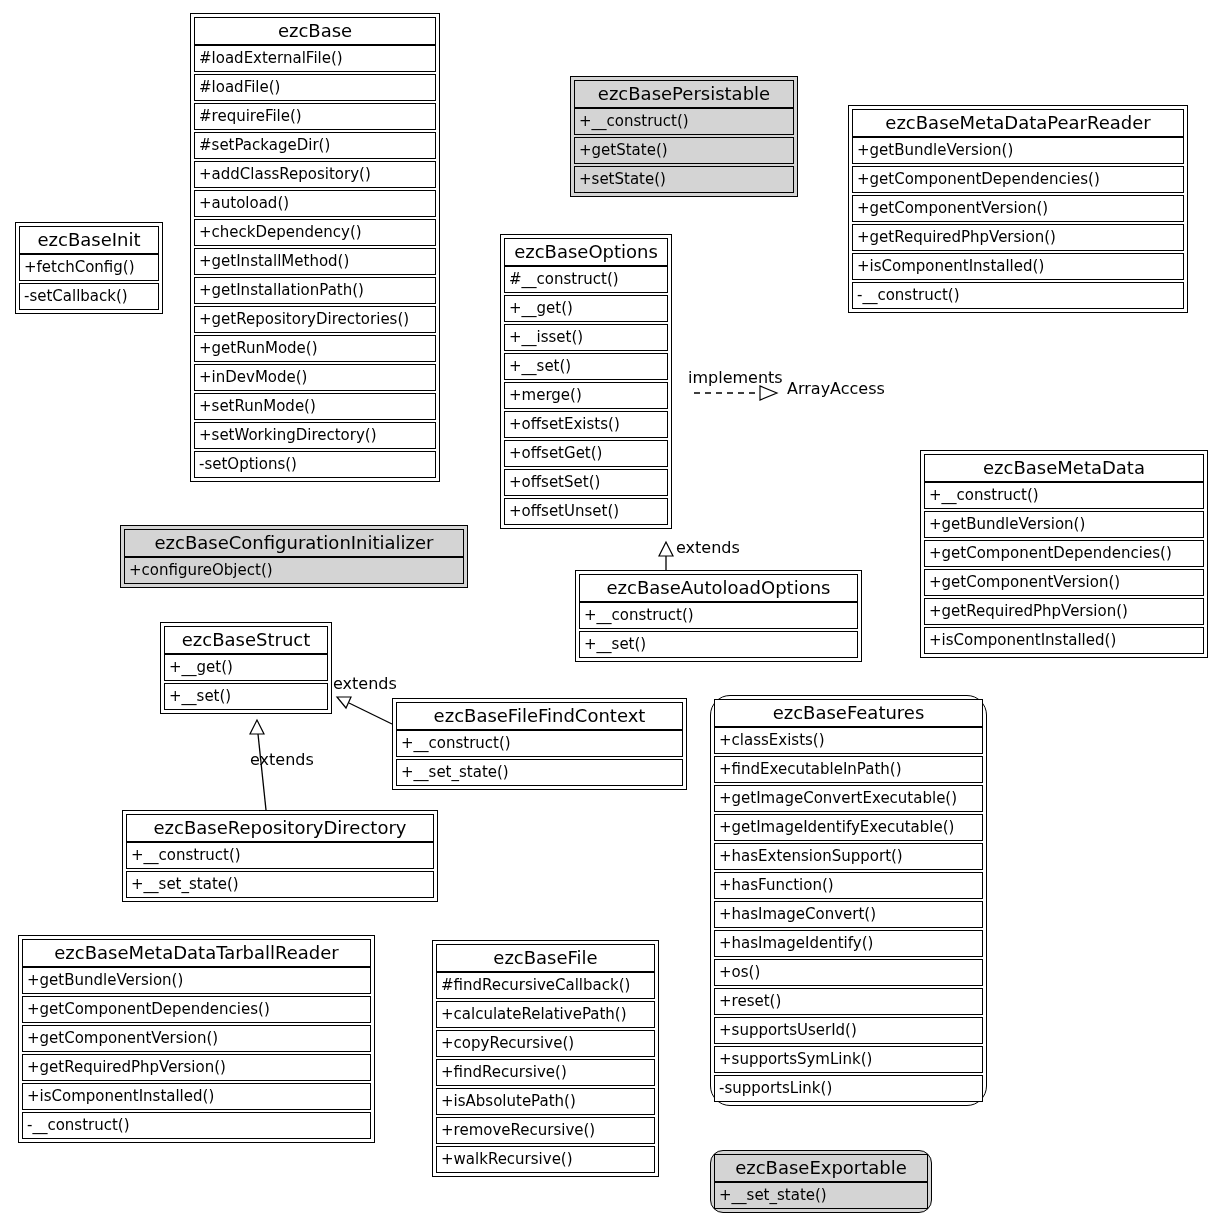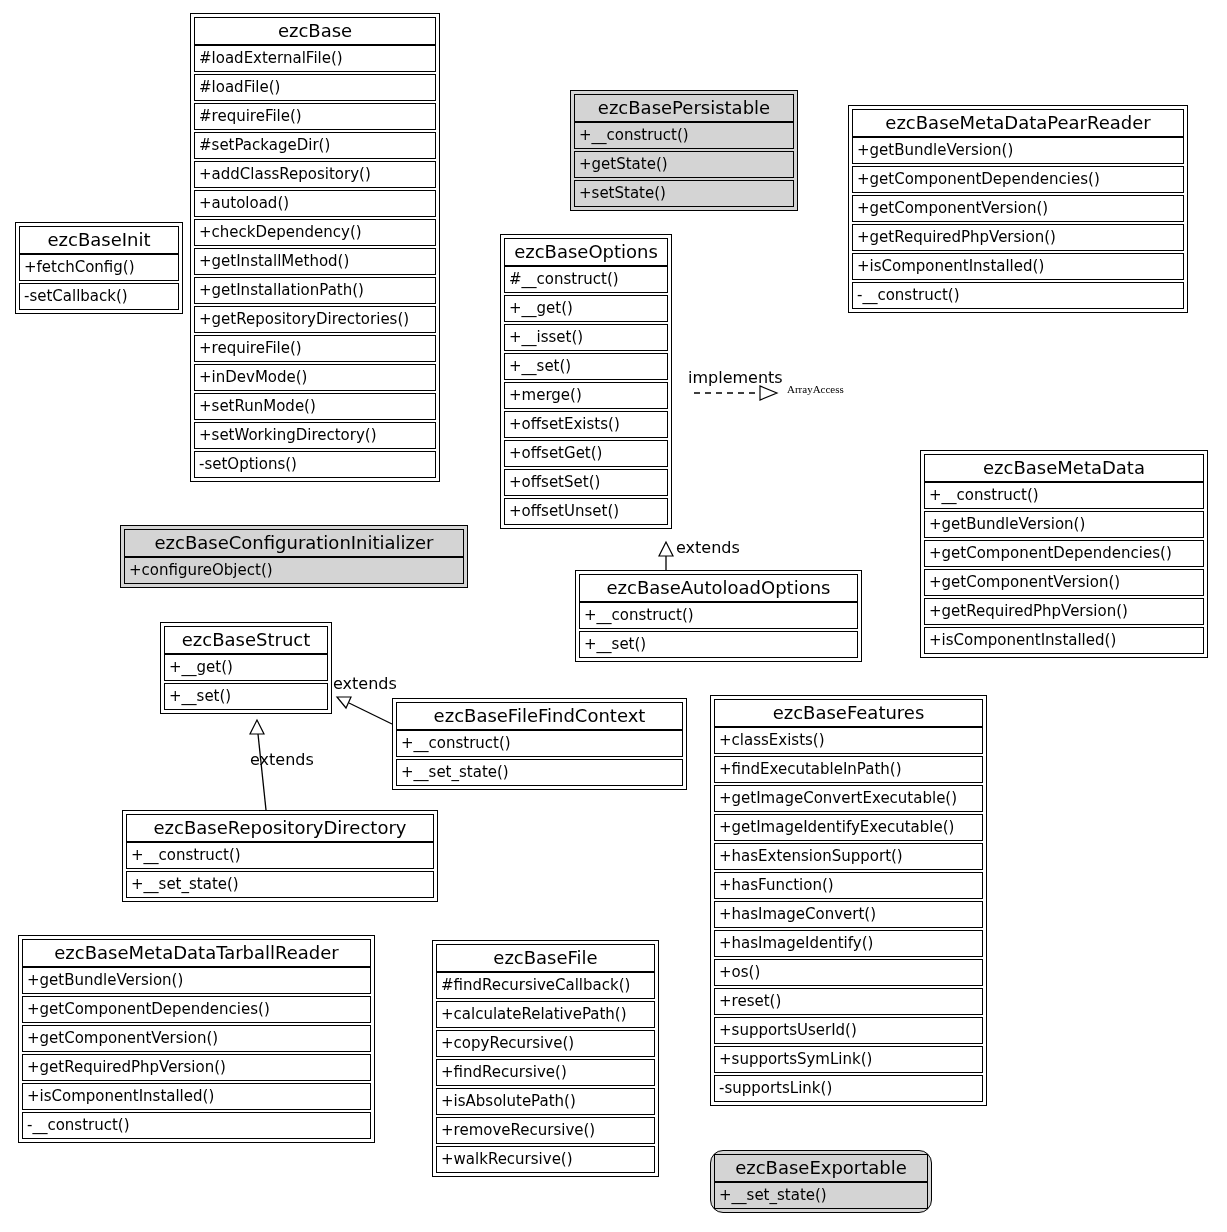--- a/index.html
+++ b/index.html
@@ -56,21 +56,21 @@
   .uml-class.shaded .uml-method {
     background: var(--interface-bg, #d4d4d4);
   }
   .rel-label {
     position: absolute;
     font-size: 16px;
     line-height: 18px;
     white-space: nowrap;
     color: #000;
   }
-  .rel-label.type-name { font-size: 11px; font-family: Liberation Serif, serif; }
+  .rel-label.type-name { font-size: 16px; }
 </style>
 </head>
 <body>
 
 <div id="canvas">
   <svg id="arrows-svg" viewBox="0 0 1227 1232" xmlns="http://www.w3.org/2000/svg">
       <line x1="694" y1="393" x2="760" y2="393" stroke="#000000" stroke-width="1.3" stroke-dasharray="6 5"></line>
       <polygon points="777,393 760,386 760,400" fill="#ffffff" stroke="#000000" stroke-width="1.2"></polygon>
       <line x1="666" y1="570" x2="666" y2="556" stroke="#000000" stroke-width="1.3"></line>
       <polygon points="666,542 659,556 673,556" fill="#ffffff" stroke="#000000" stroke-width="1.2"></polygon>
@@ -85,32 +85,32 @@
         <div class="uml-method">#loadExternalFile()</div>
         <div class="uml-method">#loadFile()</div>
         <div class="uml-method">#requireFile()</div>
         <div class="uml-method">#setPackageDir()</div>
         <div class="uml-method">+addClassRepository()</div>
         <div class="uml-method">+autoload()</div>
         <div class="uml-method">+checkDependency()</div>
         <div class="uml-method">+getInstallMethod()</div>
         <div class="uml-method">+getInstallationPath()</div>
         <div class="uml-method">+getRepositoryDirectories()</div>
-        <div class="uml-method">+requireFile()</div>
+        <div class="uml-method">+getRunMode()</div>
         <div class="uml-method">+inDevMode()</div>
         <div class="uml-method">+setRunMode()</div>
         <div class="uml-method">+setWorkingDirectory()</div>
         <div class="uml-method">-setOptions()</div>
       </div>
-      <div class="uml-class" style="left: 15px; top: 222px; width: 168px;">
+      <div class="uml-class" style="left: 15px; top: 222px; width: 148px;">
         <div class="uml-title">ezcBaseInit</div>
         <div class="uml-method">+fetchConfig()</div>
         <div class="uml-method">-setCallback()</div>
       </div>
-      <div class="uml-class shaded" style="left: 570px; top: 90px; width: 228px;">
+      <div class="uml-class shaded" style="left: 570px; top: 76px; width: 228px;">
         <div class="uml-title">ezcBasePersistable</div>
         <div class="uml-method">+__construct()</div>
         <div class="uml-method">+getState()</div>
         <div class="uml-method">+setState()</div>
       </div>
       <div class="uml-class" style="left: 848px; top: 105px; width: 340px;">
         <div class="uml-title">ezcBaseMetaDataPearReader</div>
         <div class="uml-method">+getBundleVersion()</div>
         <div class="uml-method">+getComponentDependencies()</div>
         <div class="uml-method">+getComponentVersion()</div>
@@ -151,21 +151,21 @@
       <div class="uml-class" style="left: 160px; top: 622px; width: 172px;">
         <div class="uml-title">ezcBaseStruct</div>
         <div class="uml-method">+__get()</div>
         <div class="uml-method">+__set()</div>
       </div>
       <div class="uml-class" style="left: 392px; top: 698px; width: 295px;">
         <div class="uml-title">ezcBaseFileFindContext</div>
         <div class="uml-method">+__construct()</div>
         <div class="uml-method">+__set_state()</div>
       </div>
-      <div class="uml-class" style="left: 710px; top: 695px; width: 277px;">
+      <div class="uml-class" style="left: 710px; top: 695px; width: 277px; border-radius: 20px;">
         <div class="uml-title">ezcBaseFeatures</div>
         <div class="uml-method">+classExists()</div>
         <div class="uml-method">+findExecutableInPath()</div>
         <div class="uml-method">+getImageConvertExecutable()</div>
         <div class="uml-method">+getImageIdentifyExecutable()</div>
         <div class="uml-method">+hasExtensionSupport()</div>
         <div class="uml-method">+hasFunction()</div>
         <div class="uml-method">+hasImageConvert()</div>
         <div class="uml-method">+hasImageIdentify()</div>
         <div class="uml-method">+os()</div>

